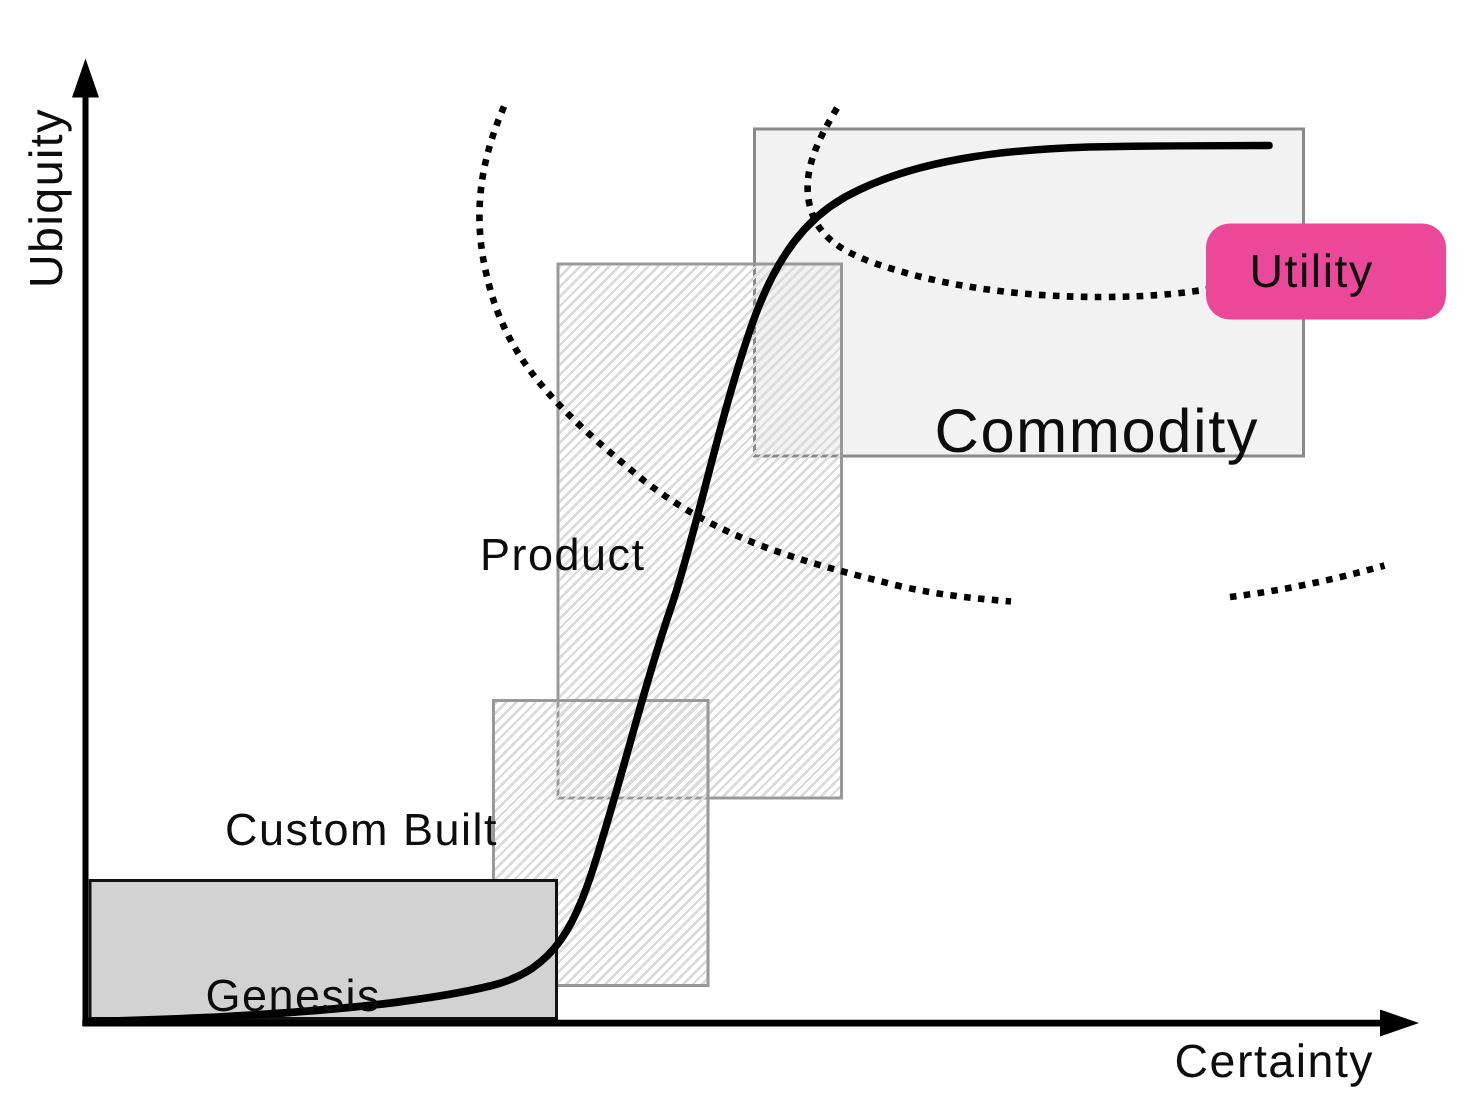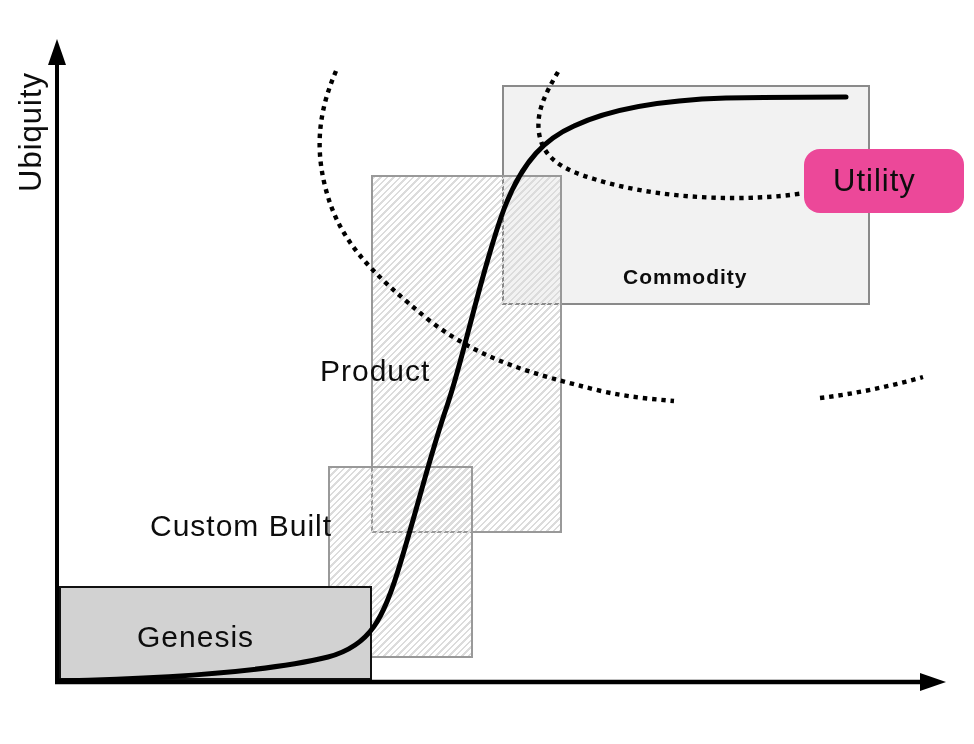--- a/index.html
+++ b/index.html
@@ -39,24 +39,24 @@
   .label {
     position: absolute;
     z-index: 7;
     font-size: 30px;
     letter-spacing: 1px;
     white-space: nowrap;
     line-height: 1.1;
   }
   .lbl-ubiquity  { left: 14px; top: 192px; transform: rotate(-90deg); transform-origin: 0 0; font-size: 31px; }
   .lbl-certainty { left: 783px; top: 691px; font-size: 31px; }
-  .lbl-genesis   { left: 137px; top: 620px; }
-  .lbl-custom    { left: 150px; top: 509px; }
+  .lbl-genesis   { left: 137px; top: 648px; }
+  .lbl-custom    { left: 150px; top: 537px; }
   .lbl-product   { left: 282px; top: 354px; margin-left: 38px; }
-  .lbl-commodity { left: 623px; top: 265px; font-size: 21px; font-weight: bold; }
+  .lbl-commodity { left: 623px; top: 265px; font-size: 41px; }
   .lbl-service   { left: 691px; top: 384px; }
   .utility-chip {
     position: absolute;
     left: 804px; top: 149px;
     width: 160px; height: 64px;
     background: #ec4899;
     border-radius: 16px;
     z-index: 6;
     display: flex;
     align-items: center;
@@ -86,18 +86,19 @@
     <path stroke="#000000" stroke-width="4.4" fill="none" stroke-dasharray="4.4 4.9" stroke-linecap="butt" d="M 820 398 C 853 394 888 387 923 377"></path>
     <path stroke="#000000" stroke-width="4.4" fill="none" stroke-dasharray="4.4 4.9" stroke-linecap="butt" d="M 558 72 C 545 94 536 112 539 133 C 543 159 564 170 594 179 C 639 193 689 198 734 198 C 770 198 793 195 810 192"></path>
     <path stroke="#000000" stroke-width="5" fill="none" stroke-linecap="round" d="M 59 681 C 185 678 275 670 328 657 C 370 646 384 619 401 561 C 419 502 431 452 447 406 C 464 357 481 271 504 209 C 523 159 547 138 574 126 C 612 108 662 100 726 98 C 784 97 824 97 846 97"></path>
   </svg>
 
   <div class="utility-chip">
     <span class="label">Utility</span>
   </div>
 
   <div class="label lbl-ubiquity">Ubiquity</div>
+  <div class="label lbl-certainty">Certainty</div>
   <div class="label lbl-genesis">Genesis</div>
   <div class="label lbl-custom">Custom Built</div>
   <div class="label lbl-product">Product</div>
   <div class="label lbl-commodity">Commodity</div>
 
 </div>
 
 </body></html>

